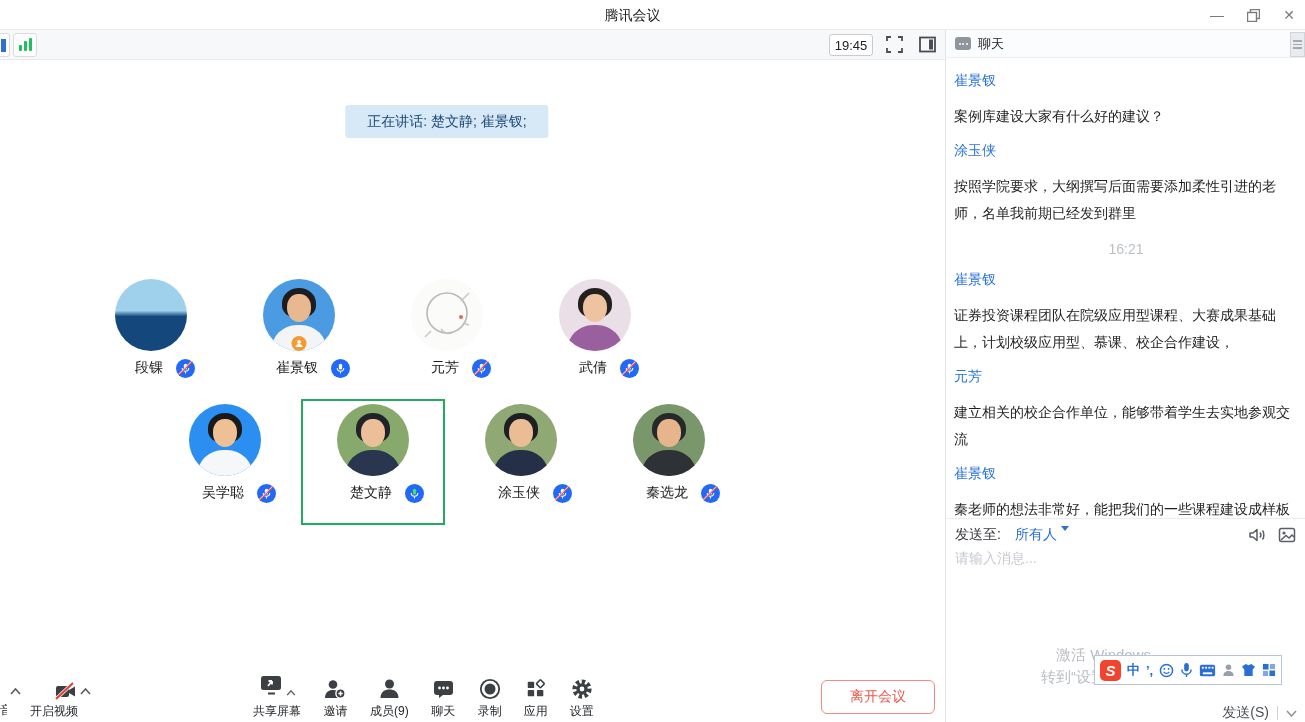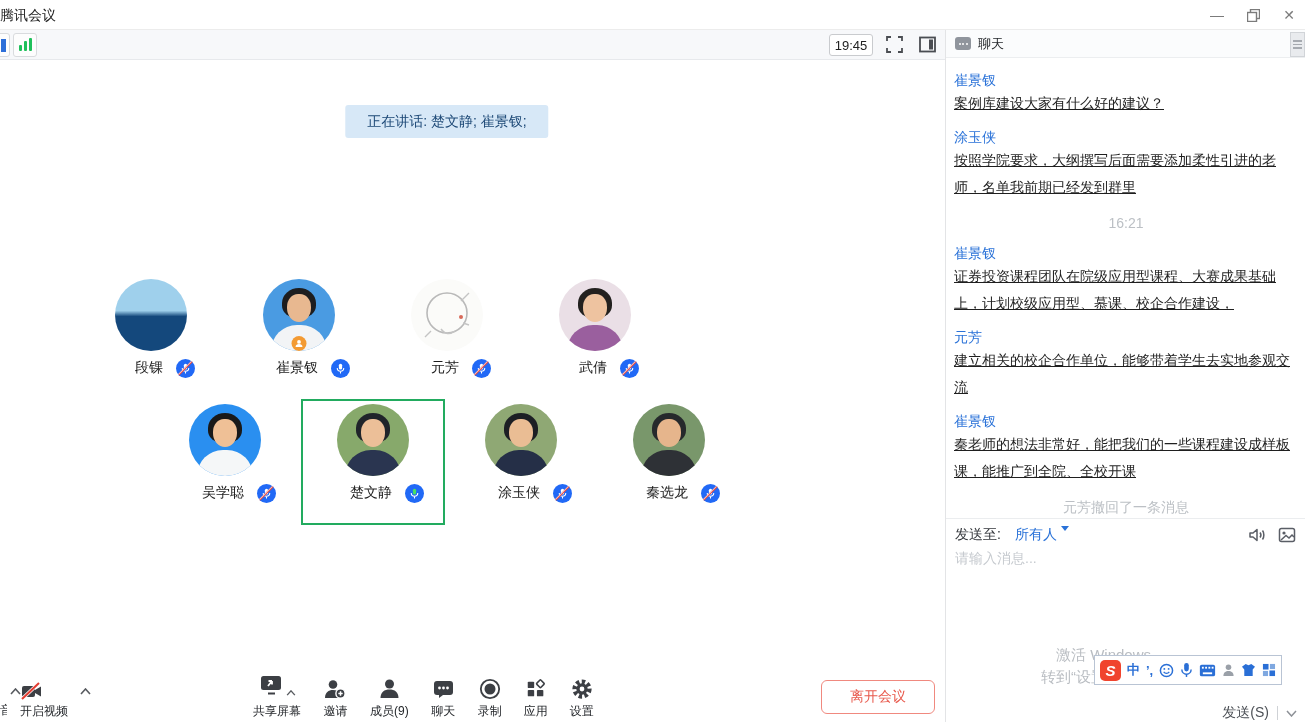--- a/index.html
+++ b/index.html
@@ -3,21 +3,21 @@
 <meta charset="utf-8">
 <style>
   * { margin:0; padding:0; box-sizing:border-box; }
   html,body { width:1305px; height:722px; overflow:hidden; background:#fff;
     font-family:"Liberation Sans","DejaVu Sans",sans-serif; }
   .window { position:relative; width:1305px; height:722px; background:#fff; }
 
   
   .titlebar { position:absolute; top:0; left:0; width:1305px; height:30px;
     background:#fff; border-bottom:1px solid #ececec; }
-  .title { position:absolute; top:7px; left:0; width:1265px; 
+  .title { position:absolute; top:7px; left:0; width:1265px; text-align:center;
     font-size:14px; color:#1f1f1f; }
   .win-controls { position:absolute; right:8px; top:0; height:30px; display:flex; align-items:center; gap:20px; }
   .win-btn { width:16px; height:16px; display:flex; align-items:center; justify-content:center;
     color:#7b7b7b; font-size:14px; cursor:default; }
 
   
   .main { position:absolute; top:30px; left:0; width:945px; height:692px; background:#fff; }
   .main-topbar { position:absolute; top:0; left:0; width:945px; height:30px;
     background:#f7f8fa; border-bottom:1px solid #e7e9ec; }
   .cut-btn { position:absolute; left:-14px; top:3px; width:24px; height:24px; background:#fdfdfd;
@@ -67,21 +67,21 @@
   .mic-badge.mic-speaking svg .mic-cap { fill:#49e064; }
   .mic-badge .slash { display:none; position:absolute; left:-2px; top:8px; width:23px; height:2px;
     background:#e8453c; transform:rotate(-45deg); border-top:1px solid rgba(255,255,255,.7); }
   .mic-badge.mic-muted .slash { display:block; }
 
   
   .bottom-bar { position:absolute; bottom:0; left:0; width:945px; height:52px; background:#fff; }
   .cut-label { position:absolute; left:0; bottom:3px; width:7px; overflow:hidden;
     font-size:12px; color:#24272b; white-space:nowrap; }
   .chev-a { position:absolute; left:10px; bottom:23px; }
-  .video-btn { position:absolute; left:20px; bottom:2px; width:58px; display:flex; flex-direction:column; align-items:flex-start; gap:2px; }
+  .video-btn { position:absolute; left:20px; bottom:2px; width:58px; display:flex; flex-direction:column; align-items:flex-end; gap:2px; }
   .chev-b { position:absolute; left:80px; bottom:23px; }
   .tb-label { font-size:12px; color:#24272b; white-space:nowrap; }
   .center-group { position:absolute; left:242px; bottom:2px; display:flex; align-items:flex-end; }
   .tb-btn { display:flex; flex-direction:column; align-items:center; gap:3px; padding:0 11px; cursor:default; }
   .share-wrap { display:flex; align-items:flex-start; }
   .share-chev { margin-top:8px; margin-left:2px; }
   .leave-btn { position:absolute; right:10px; bottom:8px; padding:7px 28px; background:#fff;
     border:1px solid #f0897f; border-radius:6px; color:#e85a4d; font-size:14px; }
 
   
@@ -92,21 +92,21 @@
   .chat-title { font-size:13px; color:#26292d; }
   .chat-bubble { width:16px; height:13px; background:#90959d; border-radius:3px;
     display:flex; align-items:center; justify-content:center; gap:1.5px; }
   .chat-bubble i { width:2px; height:2px; background:#fff; border-radius:50%; display:block; }
   .scroll-thumb { position:absolute; right:1px; top:2px; width:15px; height:25px; background:#e9ebee;
     border:1px solid #d1d4d8; display:flex; flex-direction:column; justify-content:center; align-items:center; gap:2px; }
   .scroll-thumb i { display:block; width:9px; height:1.5px; background:#a6aab0; }
 
   .chat-msgs { position:absolute; top:28px; left:0; width:360px; height:460px; overflow:hidden; padding:2px 8px 0 8px; }
   .msg .sender { margin-top:10px; font-size:14px; color:#2a72d8; line-height:20px; }
-  .msg .mtext { margin-top:0; font-size:14px; color:#1f1f1f; line-height:27px; width:342px;text-decoration:underline; }
+  .msg .mtext { margin-top:13px; font-size:14px; color:#1f1f1f; line-height:27px; width:342px; }
   .note { margin-top:12px; text-align:center; font-size:14px; color:#bcc0c5; line-height:20px; }
 
   .chat-footer-divider { position:absolute; top:488px; left:0; width:360px; border-top:1px solid #ebedef; }
   .sendto-row { position:absolute; top:494px; left:9px; right:9px; height:22px; display:flex; align-items:center; font-size:14px; }
   .sendto-label { color:#33363b; }
   .sendto-value { margin-left:14px; color:#2a72d8; display:flex; align-items:flex-start; gap:4px; }
   .dd-arrow { width:0; height:0; border-left:4px solid transparent; border-right:4px solid transparent; border-top:5px solid #2a72d8; }
   .sendto-icons { margin-left:auto; display:flex; gap:12px; align-items:center; }
   .chat-input { position:absolute; top:520px; left:9px; width:330px; border:none; outline:none;
     font-size:14px; color:#333; background:transparent; font-family:"Liberation Sans",sans-serif; }

